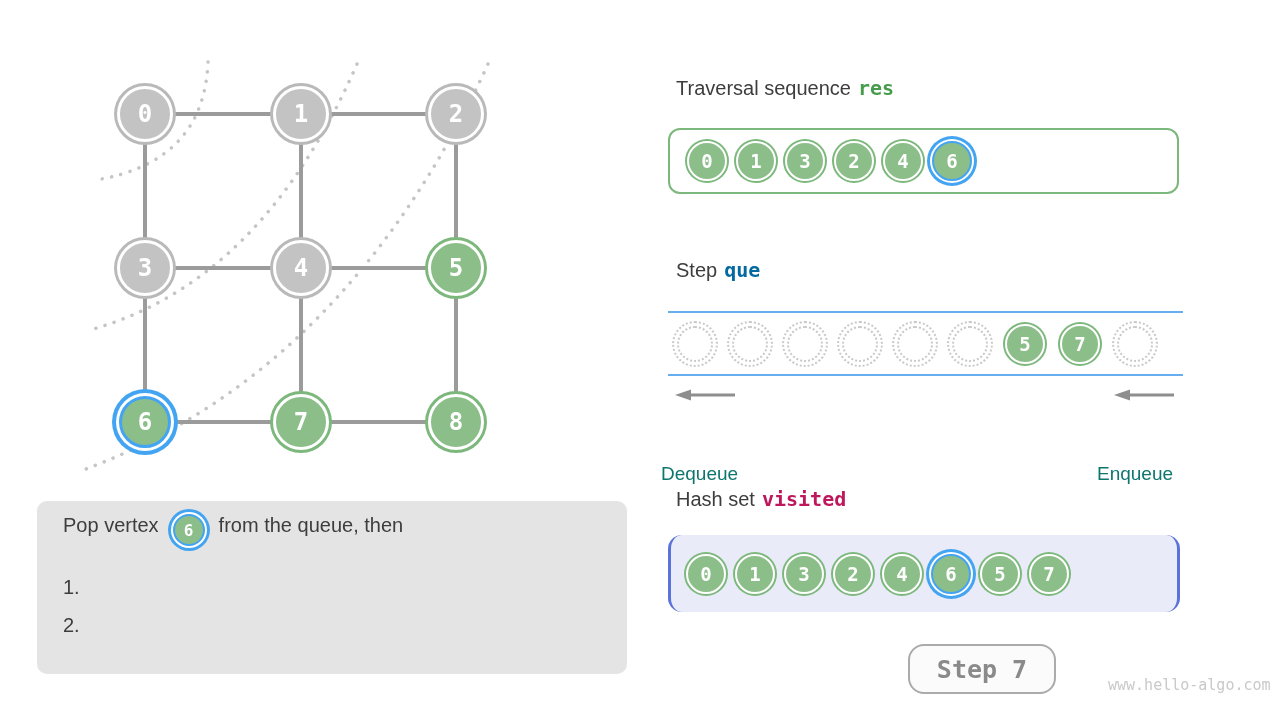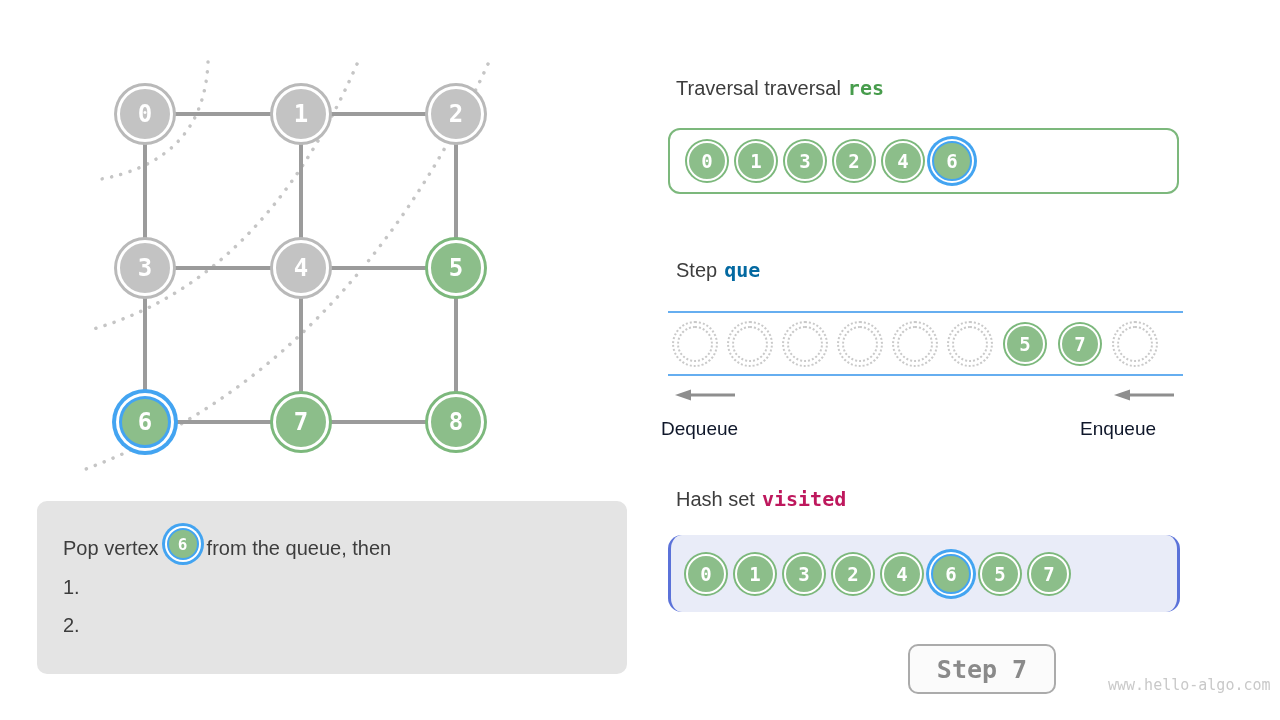--- a/index.html
+++ b/index.html
@@ -37,40 +37,40 @@
             background:#e9ecf8;border-left:3px solid #5b72d9;border-right:3px solid #5b72d9;
             border-radius:14px;display:flex;align-items:center;padding-left:15px;gap:9px;}
 
   
   .slot{width:46px;height:46px;box-sizing:border-box;border-radius:50%;flex:none;position:relative;
         border:2px dotted #c9c9c9;display:flex;align-items:center;justify-content:center;}
   .slot::after{content:"";position:absolute;inset:3px;border:2px dotted #c9c9c9;border-radius:50%;}
   .slot.filled{border:none;}
   .slot.filled::after{display:none;}
 
-  .qlabel{position:absolute;font:19px "Liberation Sans",sans-serif;color:#0f172a;}
+  .qlabel{position:absolute;font:19px "Liberation Sans",sans-serif;color:#0f766e;margin-top:45px;}
   .arrow{position:absolute;width:64px;height:16px;}
 
   
   .instr{position:absolute;left:37px;top:501px;width:590px;height:173px;box-sizing:border-box;
          background:#e4e4e4;border-radius:10px;padding:13px 18px 0 26px;
          font:20px "Liberation Sans",sans-serif;color:#3d3d3d;}
-  .instr-line1{display:flex;align-items:flex-end;gap:2px;height:46px;}
+  .instr-line1{display:flex;align-items:flex-start;gap:8px;height:46px;}
   .ci{width:28px;height:28px;border-radius:50%;background:#8cbe8a;border:2px solid #43a4f1;
       box-shadow:0 0 0 2px #fff,0 0 0 5px #43a4f1;display:flex;align-items:center;
       justify-content:center;font:bold 16px "DejaVu Sans Mono",monospace;color:#fff;
       flex:none;margin:0 6px;}
   .instr-list{margin-top:13px;display:flex;flex-direction:column;gap:10px;}
   .instr-item{display:flex;line-height:28px;}
   .instr-num{width:38px;flex:none;}
   .instr-item .code{margin-left:6px;}
 
   
   .step-btn{position:absolute;left:908px;top:644px;width:148px;height:50px;box-sizing:border-box;
-            background:#fbfbfb;border:2px solid #ababab;border-radius:10px;cursor:pointer;
+            background:#fbfbfb;border:2px solid #ababab;border-radius:16px;cursor:pointer;
             display:flex;align-items:center;justify-content:center;
             font:bold 25px "DejaVu Sans Mono",monospace;color:#8a8a8a;}
   .watermark{position:absolute;left:1076px;top:676px;
              font:15px "DejaVu Sans Mono",monospace;color:#c9c9c9;margin-left:32px;}
 </style>
 </head>
 <body>
 
 <div id="stage">
 
@@ -100,21 +100,21 @@
   <div class="vtx visited" style="left:273px;top:86px">1</div>
   <div class="vtx visited" style="left:428px;top:86px">2</div>
   <div class="vtx visited" style="left:117px;top:240px">3</div>
   <div class="vtx visited" style="left:273px;top:240px">4</div>
   <div class="vtx frontier" style="left:428px;top:240px">5</div>
   <div class="vtx current" style="left:119px;top:396px">6</div>
   <div class="vtx frontier" style="left:273px;top:394px">7</div>
   <div class="vtx frontier" style="left:428px;top:394px">8</div>
 
   <div class="hdr" style="left:676px;top:76px">
-    <span>Traversal traversal</span><span class="code green">res</span>
+    <span>Traversal sequence</span><span class="code green">res</span>
   </div>
   <div class="res-box">
     <div class="cs">0</div>
     <div class="cs">1</div>
     <div class="cs">3</div>
     <div class="cs">2</div>
     <div class="cs">4</div>
     <div class="cs current">6</div>
   </div>
 
@@ -139,21 +139,21 @@
 
   <svg class="arrow" style="left:673px;top:387px" viewBox="0 0 64 16">
     <line x1="62" y1="8" x2="16" y2="8" stroke="#8e8e8e" stroke-width="3"></line>
     <polygon points="2,8 18,2.5 18,13.5" fill="#8e8e8e"></polygon>
   </svg>
   <svg class="arrow" style="left:1112px;top:387px" viewBox="0 0 64 16">
     <line x1="62" y1="8" x2="16" y2="8" stroke="#8e8e8e" stroke-width="3"></line>
     <polygon points="2,8 18,2.5 18,13.5" fill="#8e8e8e"></polygon>
   </svg>
   <div class="qlabel" style="left:661px;top:418px">Dequeue</div>
-  <div class="qlabel" style="left:1080px;top:418px;width:110px;text-align:left">Enqueue</div>
+  <div class="qlabel" style="left:1080px;top:418px;width:110px;text-align:center">Enqueue</div>
 
   <div class="hdr" style="left:676px;top:487px">
     <span>Hash set</span><span class="code indigo">visited</span>
   </div>
   <div class="hash-box">
     <div class="cs">0</div>
     <div class="cs">1</div>
     <div class="cs">3</div>
     <div class="cs">2</div>
     <div class="cs">4</div>

